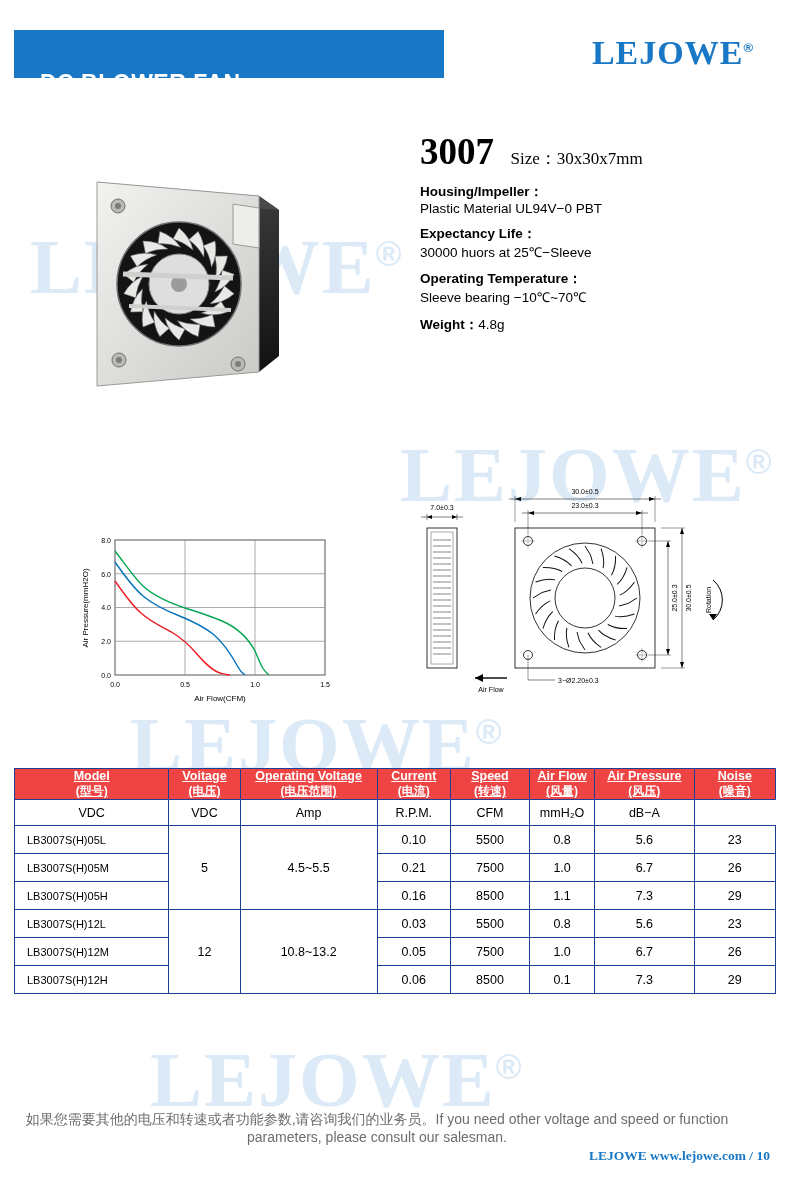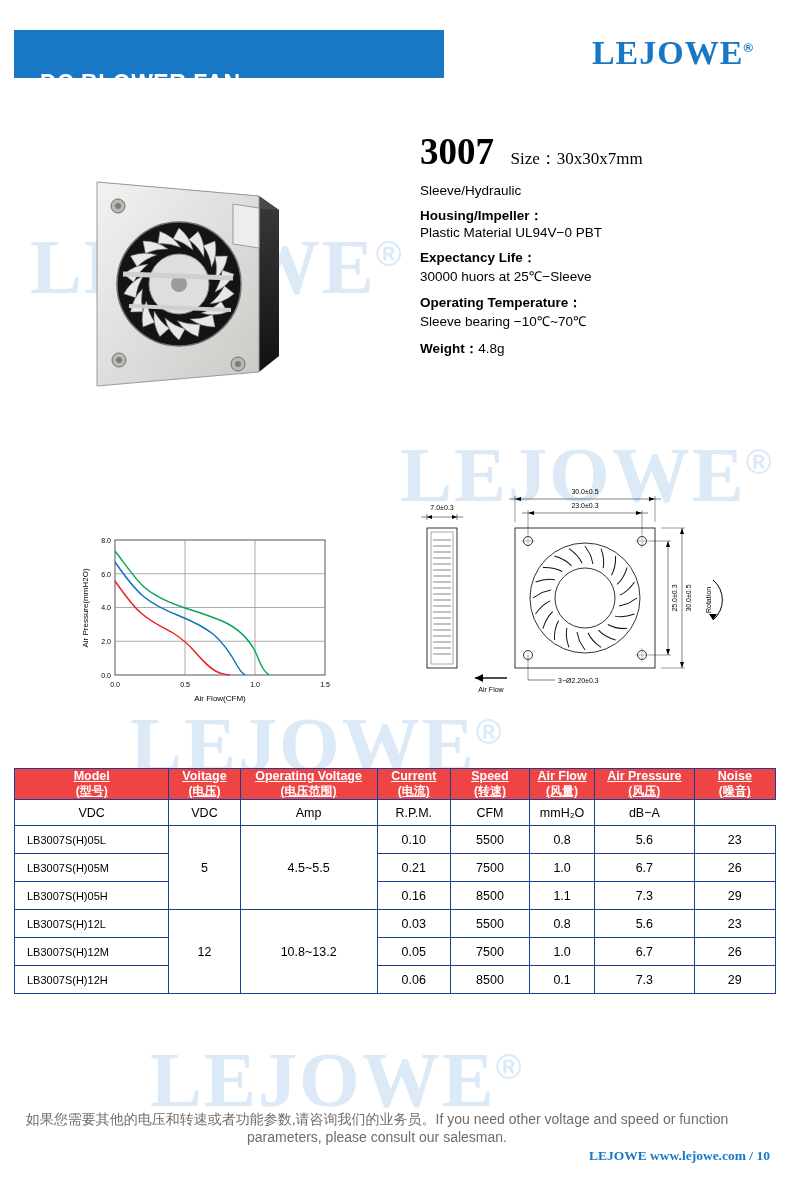--- a/index.html
+++ b/index.html
@@ -204,21 +204,20 @@
   </svg>
 </div>
 
 <div class="spec">
   <div>
     <span class="spec-model">3007</span>
     <span class="spec-size">Size：30x30x7mm</span>
   </div>
   <div class="spec-list">
     <div class="spec-item">
-      <div class="spec-value">Sleeve/Hydraulic</div>
     </div>
     <div class="spec-item">
       <div class="spec-label">Housing/Impeller：</div>
       <div class="spec-value">Plastic Material UL94V−0 PBT</div>
     </div>
     <div class="spec-item">
       <div class="spec-label">Expectancy Life：</div>
       <div class="spec-value">30000 huors at 25℃−Sleeve</div>
     </div>
     <div class="spec-item">

